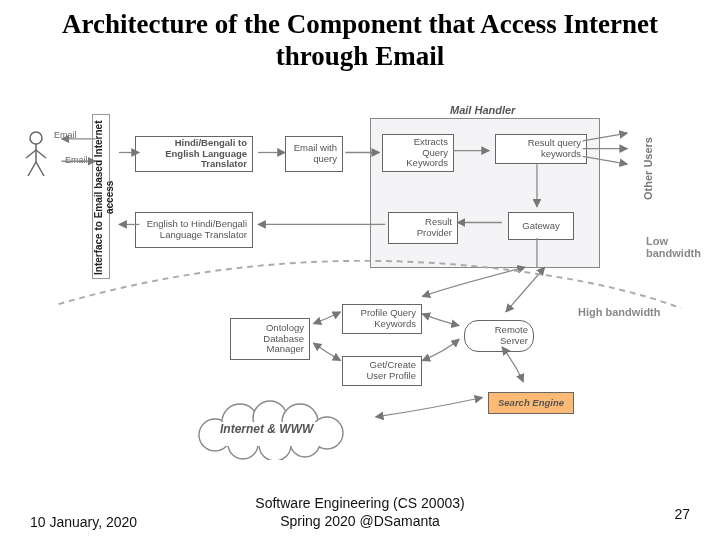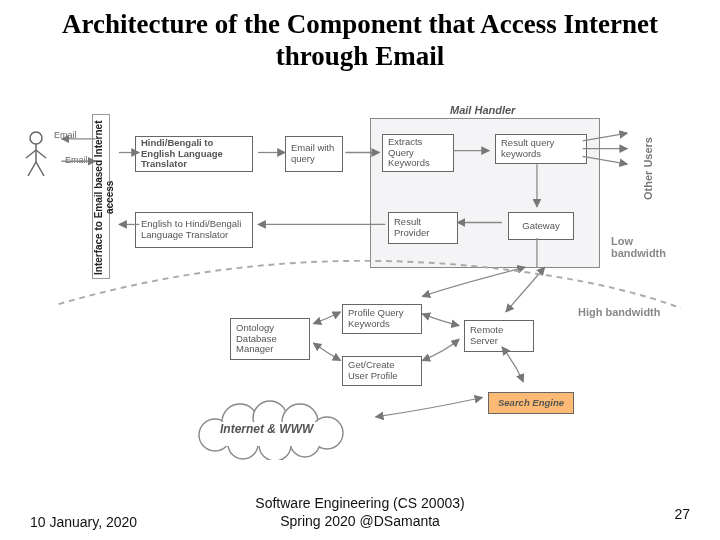--- a/index.html
+++ b/index.html
@@ -13,21 +13,21 @@
     font-size: 27px; font-weight: bold; text-align: center;
     padding: 8px 20px 0 20px; line-height: 1.2;
   }
   .diagram {
     position: absolute; top: 100px; left: 30px; right: 30px; height: 350px;
     font-family: Arial, Helvetica, sans-serif; font-size: 10px; color:#555;
   }
   .box {
     position: absolute; border: 1px solid #666; background: #fff;
     display: flex; align-items: center; justify-content: center;
-    text-align: left; padding: 3px 5px; line-height: 1.15;
+    text-align: right; padding: 3px 5px; line-height: 1.15;
   }
   .box.small { font-size: 9.5px; }
   .mail-handler {
     position: absolute; border: 1.5px solid #888; background: rgba(230,230,235,0.45);
   }
   .mail-handler-label {
     position: absolute; font-size: 11px; font-style: italic; font-weight: 600; color:#555;
   }
   .vlabel {
     position: absolute; writing-mode: vertical-rl; transform: rotate(180deg);
@@ -83,26 +83,26 @@
   <div class="box small" style="left:352px; top:34px; width:72px; height:38px;">Extracts Query Keywords</div>
   <div class="box small" style="left:465px; top:34px; width:92px; height:30px;">Result query keywords</div>
 
   <div class="box small" style="left:105px; top:112px; width:118px; height:36px;">English to Hindi/Bengali Language Translator</div>
   <div class="box small" style="left:358px; top:112px; width:70px; height:32px;">Result Provider</div>
   <div class="box small" style="left:478px; top:112px; width:66px; height:28px;">Gateway</div>
 
   <div class="box small" style="left:200px; top:218px; width:80px; height:42px;">Ontology Database Manager</div>
   <div class="box small" style="left:312px; top:204px; width:80px; height:30px;">Profile Query Keywords</div>
   <div class="box small" style="left:312px; top:256px; width:80px; height:30px;">Get/Create User Profile</div>
-  <div class="box small" style="left:434px; top:220px; width:70px; height:32px;">Remote Server</div>
+  <div class="box small" style="left:434px; top:220px; width:70px; height:32px;border-radius:14px;">Remote Server</div>
   <div class="box small search-engine" style="left:458px; top:292px; width:86px; height:22px;">Search Engine</div>
 
   <div class="side-label" style="left:612px; top:30px; writing-mode: vertical-rl; transform: rotate(180deg); height:70px;">Other Users</div>
 
-  <div class="bw-label" style="left:553px; top:135px;padding-left:28px;">Low bandwidth</div>
+  <div class="bw-label" style="left:588px; top:135px;padding-left:28px;">Low bandwidth</div>
   <div class="bw-label" style="left:548px; top:206px;">High bandwidth</div>
 
   <div class="cloud-shape" style="left:155px; top:300px;">
     <svg width="190" height="60">
       <g fill="#fff" stroke="#888" stroke-width="1.4">
         <circle cx="30" cy="35" r="16"></circle>
         <circle cx="55" cy="22" r="18"></circle>
         <circle cx="85" cy="18" r="17"></circle>
         <circle cx="115" cy="22" r="18"></circle>
         <circle cx="142" cy="33" r="16"></circle>

